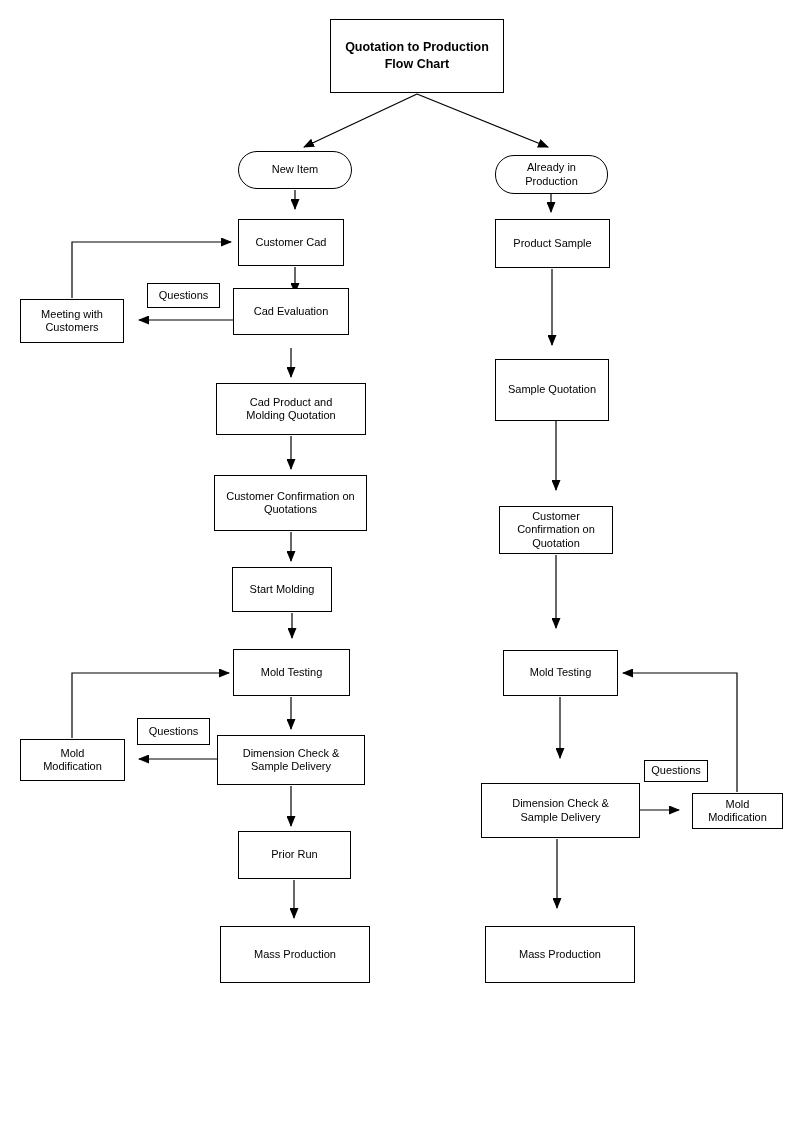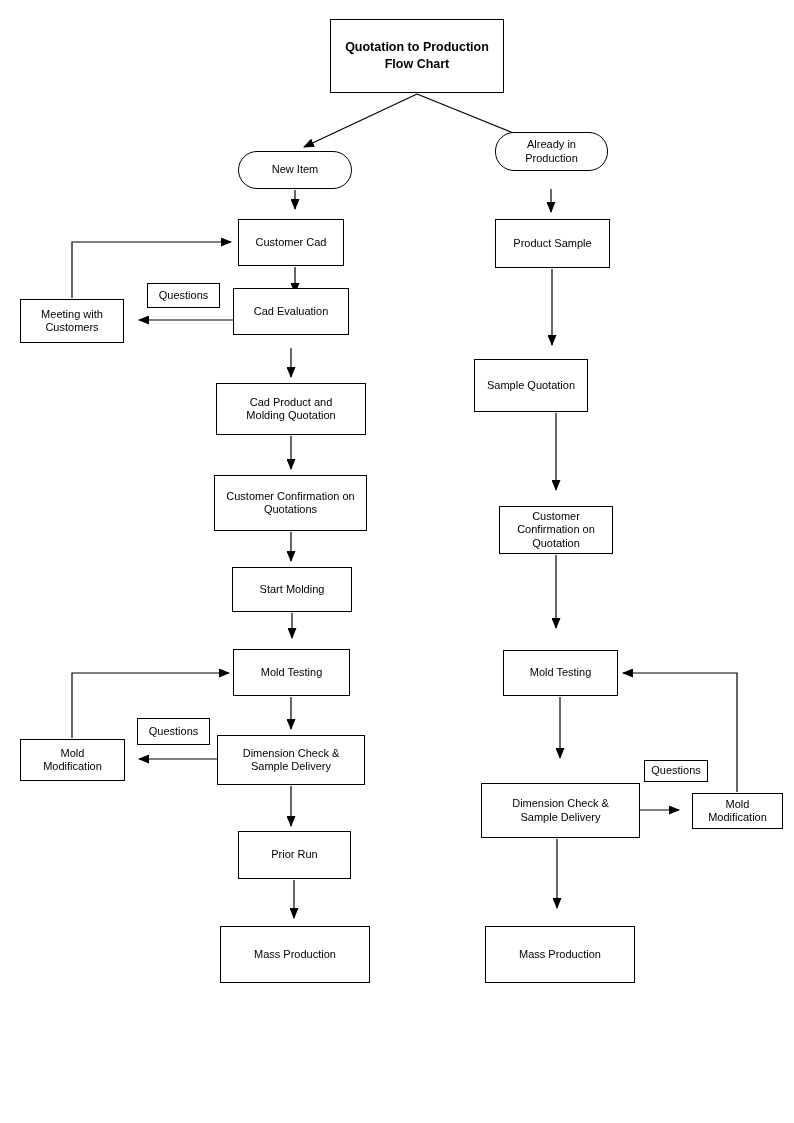--- a/index.html
+++ b/index.html
@@ -83,51 +83,51 @@
     <polyline class="edge-line" points="560,697 560,758" marker-end="url(#arw)"></polyline>
     <polyline class="edge-line" points="640,810 679,810" marker-end="url(#arw)"></polyline>
     <polyline class="edge-line" points="737,792 737,673 623,673" marker-end="url(#arw)"></polyline>
     <polyline class="edge-line" points="557,839 557,908" marker-end="url(#arw)"></polyline>
   </svg>
 
   <div class="node title-box" style="left:330px; top:19px; width:174px; height:74px; padding:0 12px;">Quotation to Production Flow Chart</div>
 
   <div class="node terminator" style="left:238px; top:151px; width:114px; height:38px;">New Item</div>
 
-  <div class="node terminator" style="left:495px; top:132px; width:113px; height:39px; padding:0 14px;">Already in Production</div>
+  <div class="node terminator" style="left:495px; top:155px; width:113px; height:39px; padding:0 14px;">Already in Production</div>
 
   <div class="node" style="left:238px; top:219px; width:106px; height:47px;">Customer Cad</div>
 
   <div class="node" style="left:147px; top:283px; width:73px; height:25px;">Questions</div>
 
   <div class="node" style="left:20px; top:299px; width:104px; height:44px; padding:0 4px;">Meeting with Customers</div>
 
   <div class="node" style="left:233px; top:288px; width:116px; height:47px;">Cad Evaluation</div>
 
   <div class="node" style="left:216px; top:383px; width:150px; height:52px; padding:0 14px;">Cad Product and Molding Quotation</div>
 
   <div class="node" style="left:214px; top:475px; width:153px; height:56px; padding:8px 2px;">Customer Confirmation on Quotations</div>
 
-  <div class="node" style="left:232px; top:567px; width:120px; height:45px;">Start Molding</div>
+  <div class="node" style="left:232px; top:567px; width:100px; height:45px;">Start Molding</div>
 
   <div class="node" style="left:233px; top:649px; width:117px; height:47px;">Mold Testing</div>
 
   <div class="node" style="left:137px; top:718px; width:73px; height:27px;">Questions</div>
 
   <div class="node" style="left:20px; top:739px; width:105px; height:42px; padding:0 16px;">Mold Modification</div>
 
   <div class="node" style="left:217px; top:735px; width:148px; height:50px; padding:0 14px;">Dimension Check &amp; Sample Delivery</div>
 
   <div class="node" style="left:238px; top:831px; width:113px; height:48px;">Prior Run</div>
 
   <div class="node" style="left:220px; top:926px; width:150px; height:57px;">Mass Production</div>
 
   <div class="node" style="left:495px; top:219px; width:115px; height:49px;">Product Sample</div>
 
-  <div class="node" style="left:474px; top:359px; width:114px; height:53px;">Sample Quotation</div>
+  <div class="node" style="left:495px; top:359px; width:114px; height:62px;">Sample Quotation</div>
 
   <div class="node" style="left:499px; top:506px; width:114px; height:48px; padding:0 8px;">Customer Confirmation on Quotation</div>
 
   <div class="node" style="left:503px; top:650px; width:115px; height:46px;">Mold Testing</div>
 
   <div class="node" style="left:644px; top:760px; width:64px; height:22px;">Questions</div>
 
   <div class="node" style="left:481px; top:783px; width:159px; height:55px; padding:0 18px;">Dimension Check &amp; Sample Delivery</div>
 
   <div class="node" style="left:692px; top:793px; width:91px; height:36px; padding:0 12px;">Mold Modification</div>

